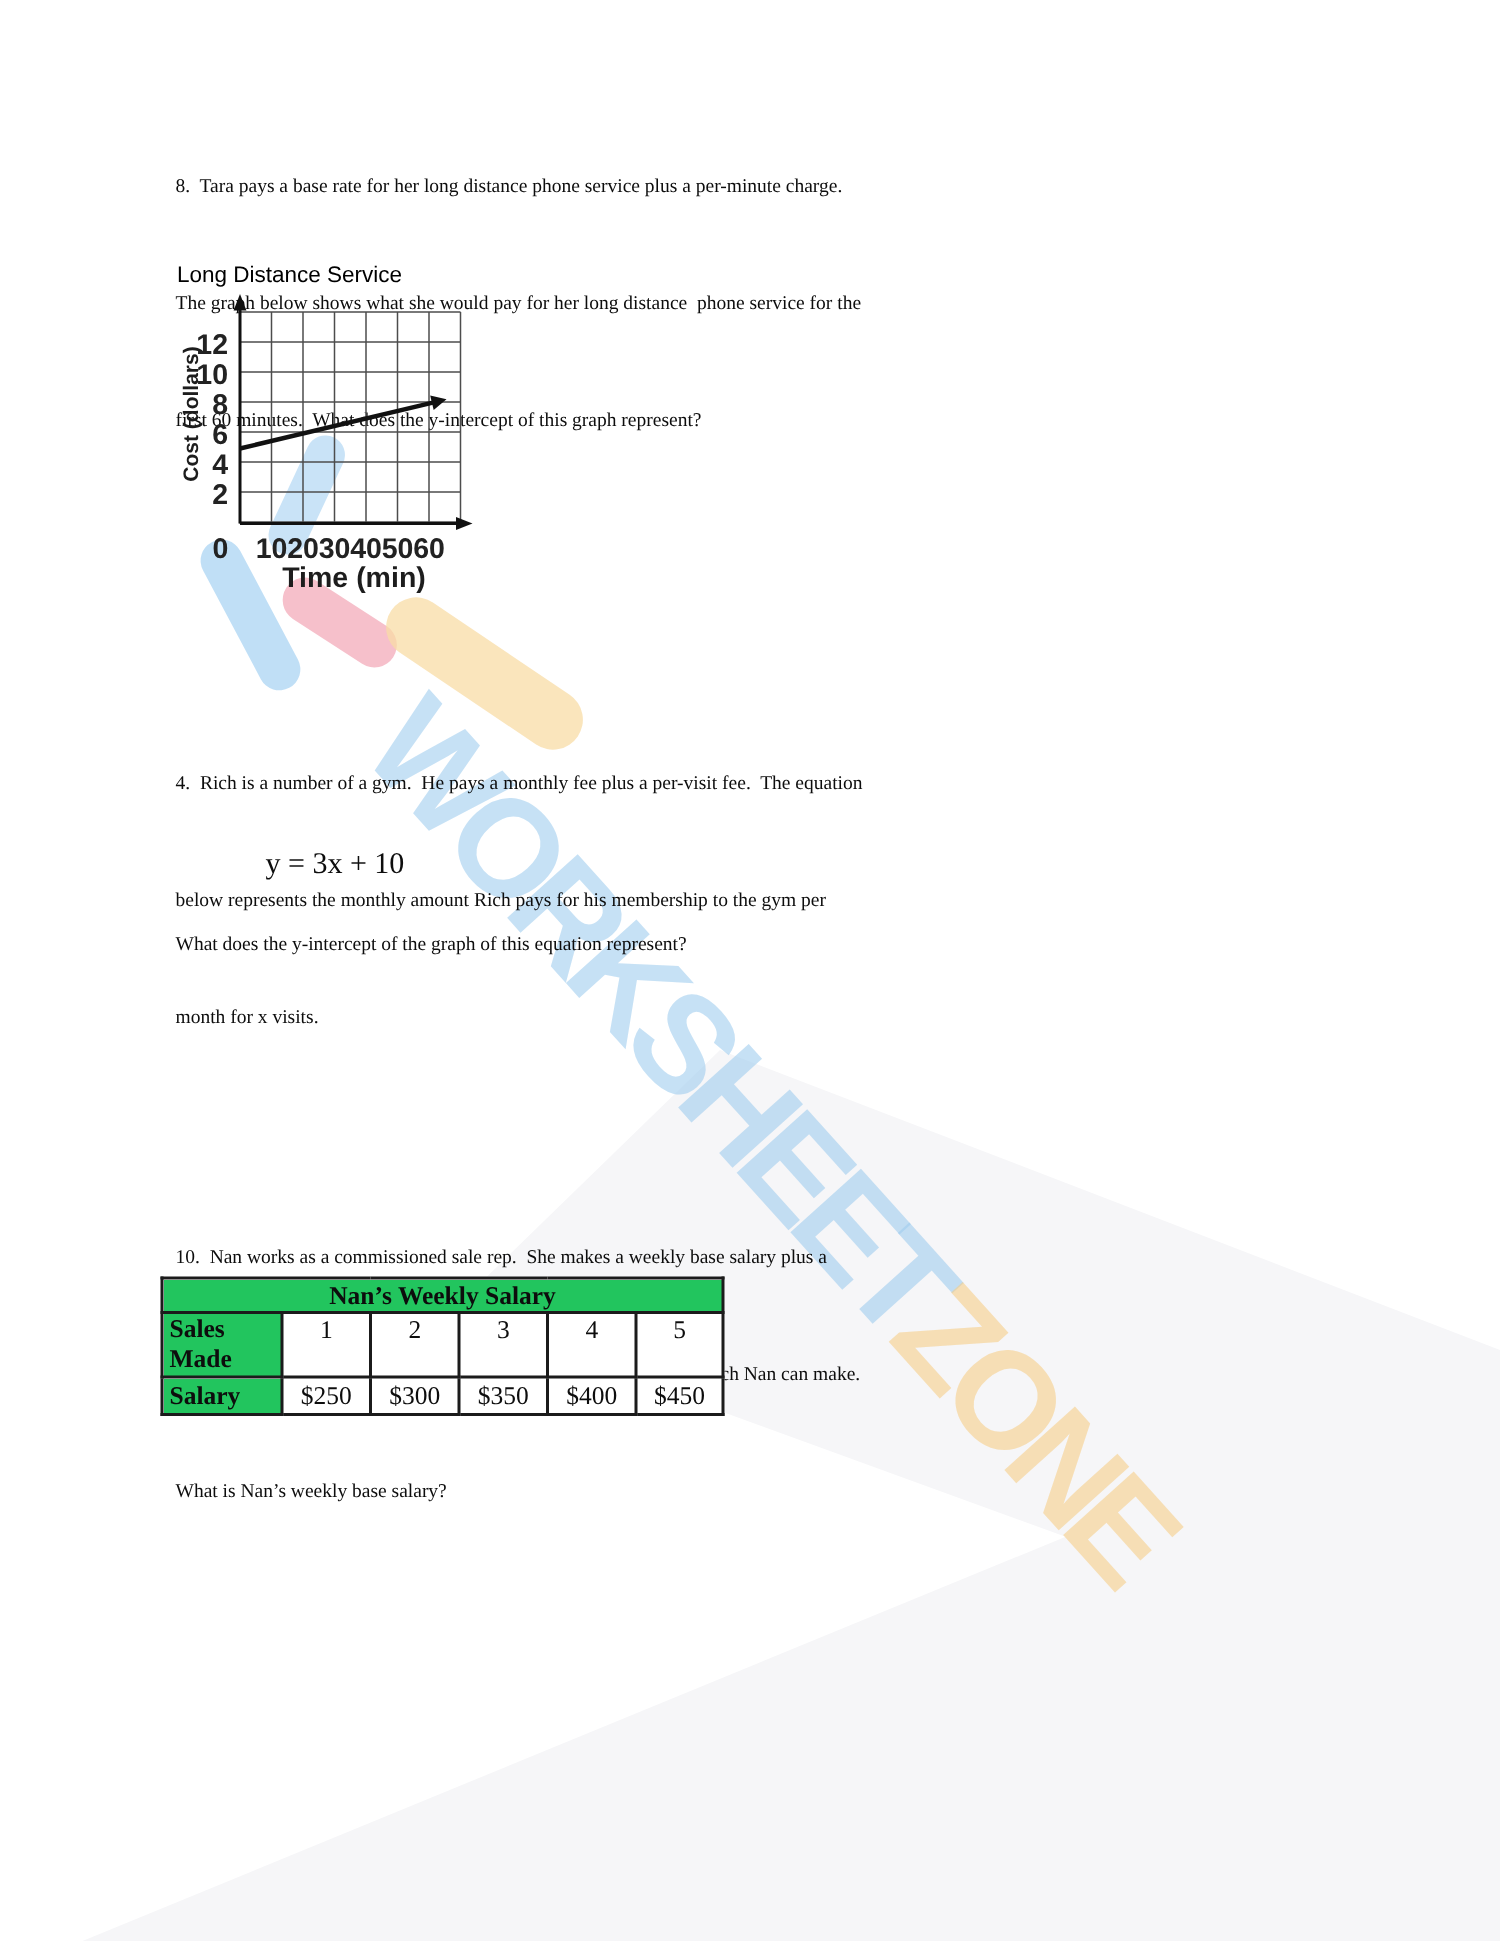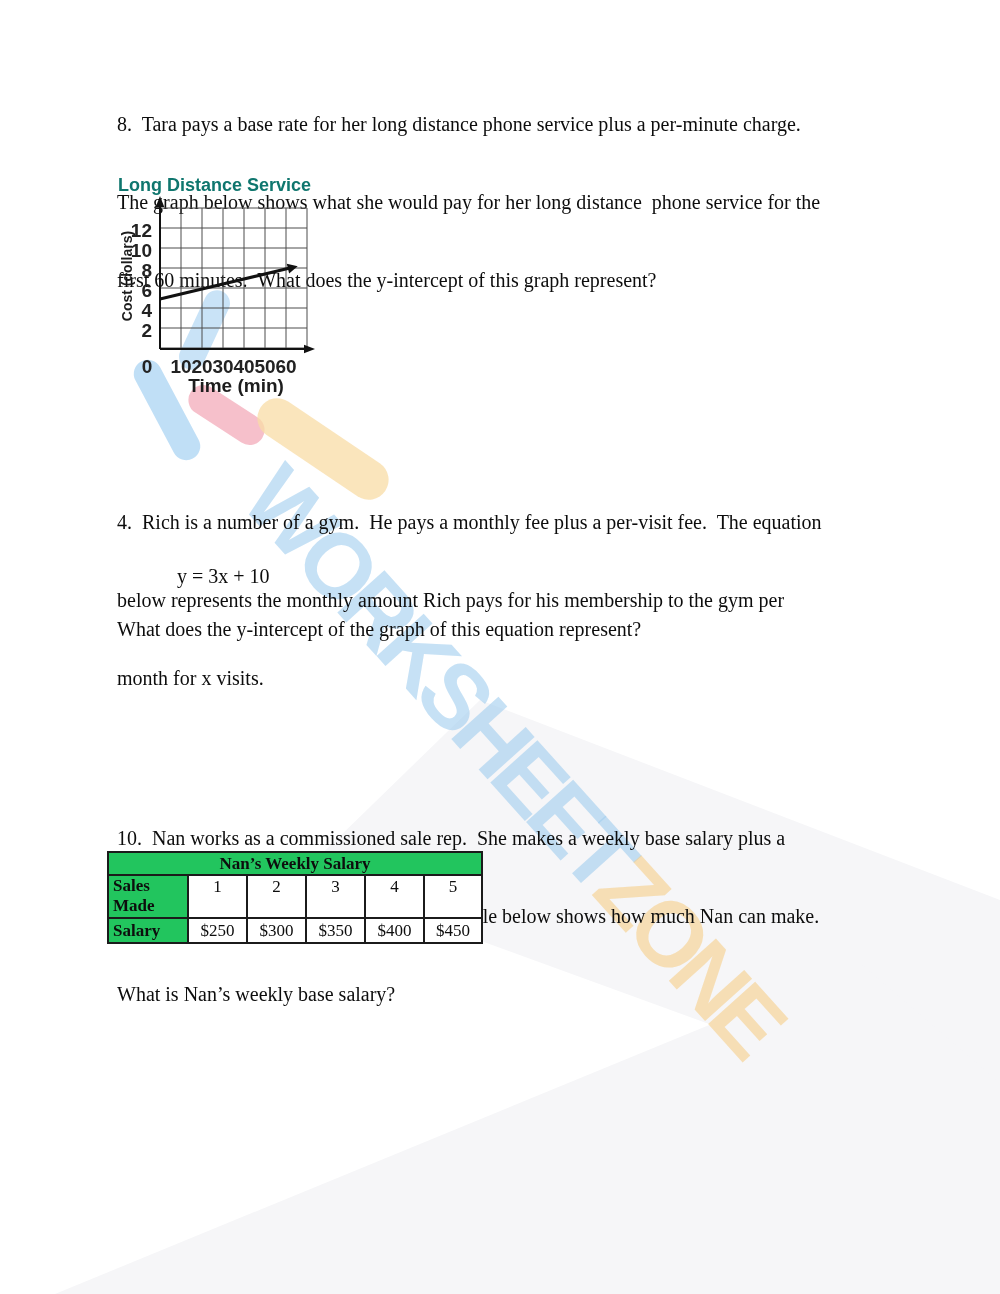--- a/index.html
+++ b/index.html
@@ -21,23 +21,23 @@
   #wm-text{
     position:absolute;left:296px;top:450px;z-index:1;
     transform-origin:0 0;transform:rotate(48deg);
     font-family:"Liberation Sans", sans-serif;font-weight:bold;
     font-size:92px;letter-spacing:-8px;white-space:nowrap;line-height:1;
   }
   .wm-blue{color:rgba(160,205,238,.60);}
   .wm-orange{color:rgba(246,205,133,.58);}
   
   .content{z-index:2;}
-  .qtext{font-size:20px;line-height:26px;white-space:pre;}
+  .qtext{font-size:13px;line-height:26px;white-space:pre;}
   #q8-block{left:117px;top:59px;}
-  #chart-title{left:118px;top:175px;font-family:"Liberation Sans",sans-serif;font-weight:bold;font-size:18px;color:#0f766e;}
+  #chart-title{left:118px;top:175px;font-family:"Liberation Sans",sans-serif;font-weight:normal;font-size:15px;color:#000000;}
   #chart-svg{left:150px;top:195px;}
   #y-axis-title{left:62px;top:268px;width:130px;text-align:center;transform:rotate(-90deg);
     font-family:"Liberation Sans",sans-serif;font-weight:bold;font-size:14px;color:#1d1d1d;}
   #x-axis-title{left:176px;top:375px;width:120px;text-align:center;
     font-family:"Liberation Sans",sans-serif;font-weight:bold;font-size:19px;color:#1d1d1d;}
   .tick{position:absolute;z-index:2;font-family:"Liberation Sans",sans-serif;font-weight:bold;font-size:19px;color:#222;}
   #q9-block{left:117px;top:457px;}
   #q9-equation{left:177px;top:565px;font-size:20px;white-space:pre;}
   #q9-followup{left:117px;top:616px;}
   #q10-block{left:117px;top:773px;}

